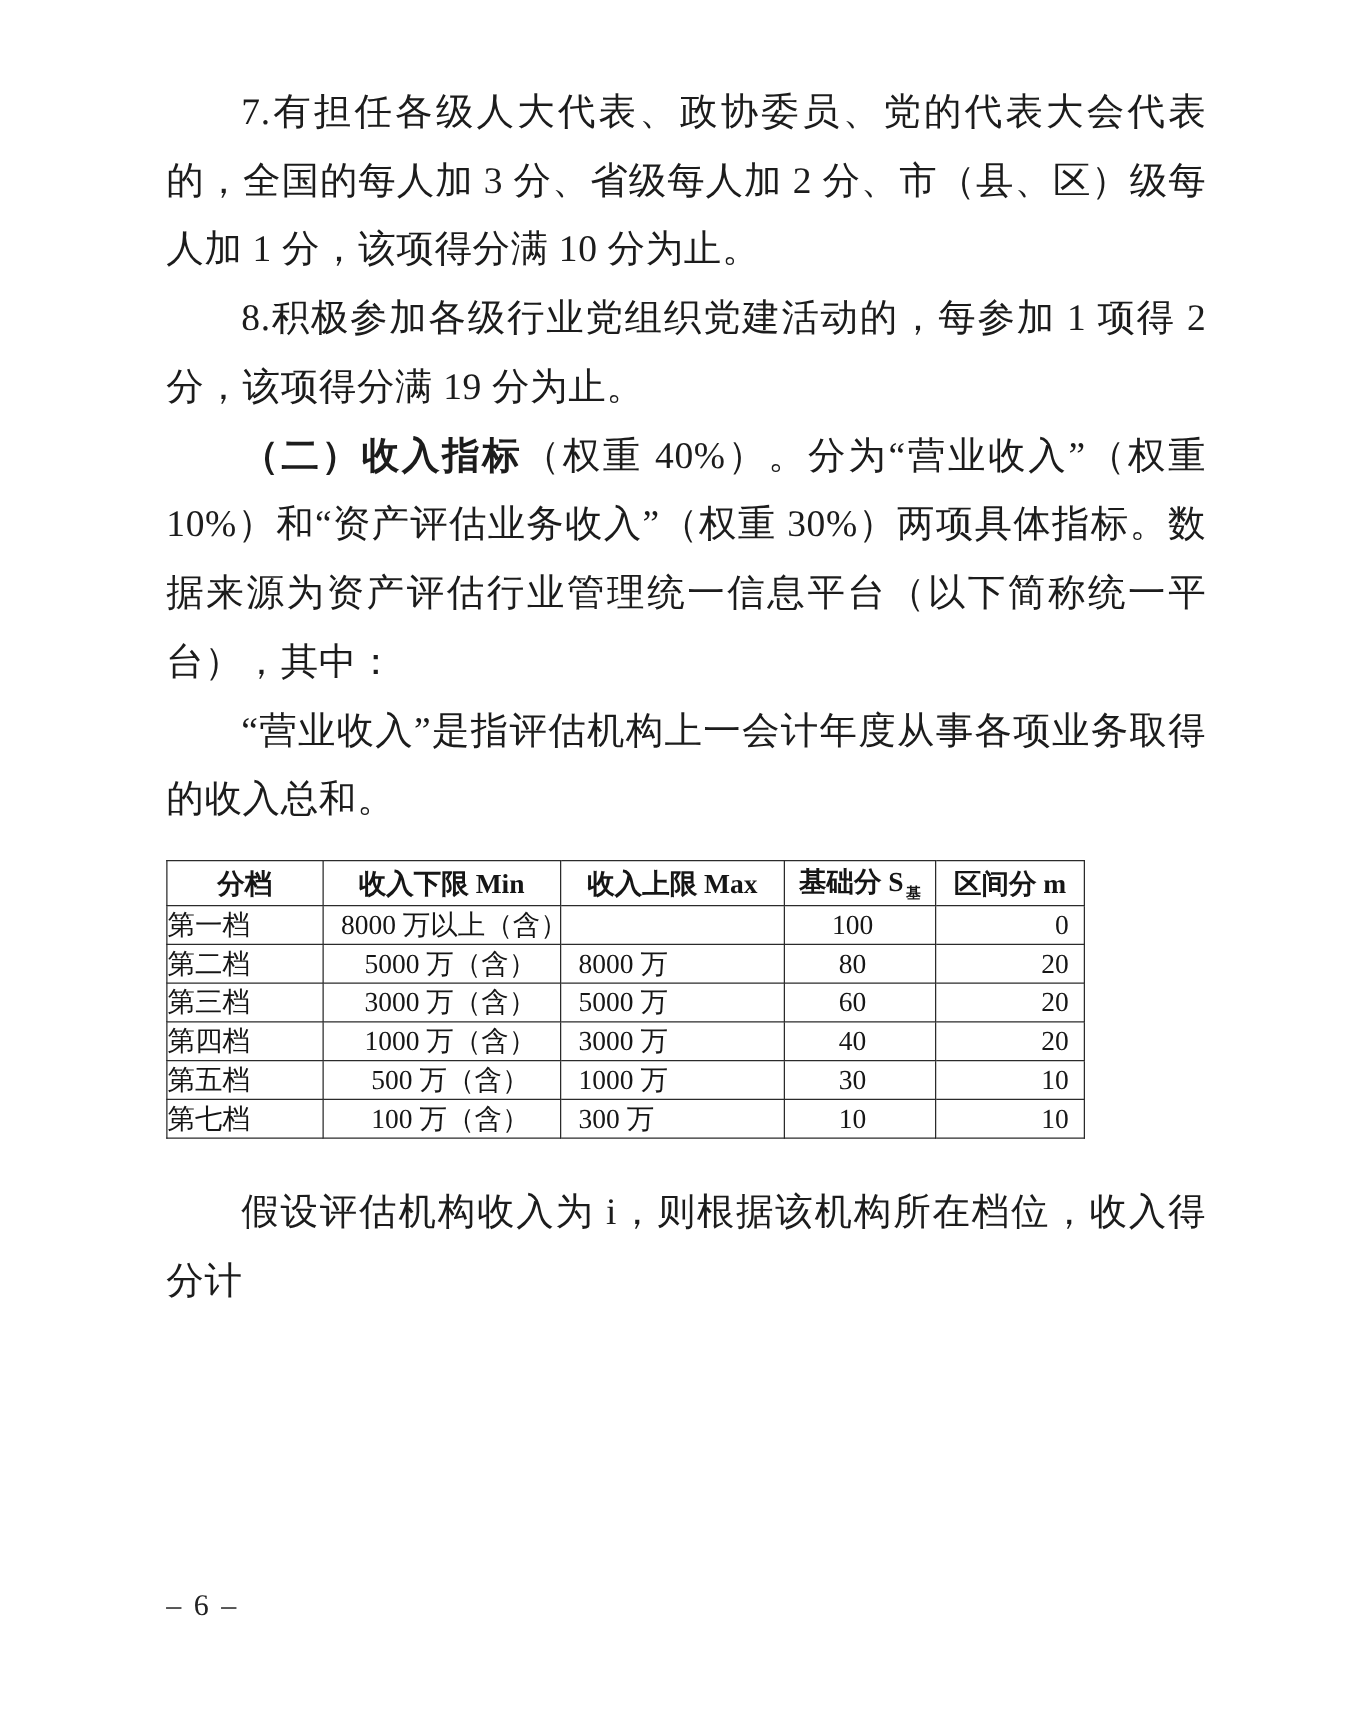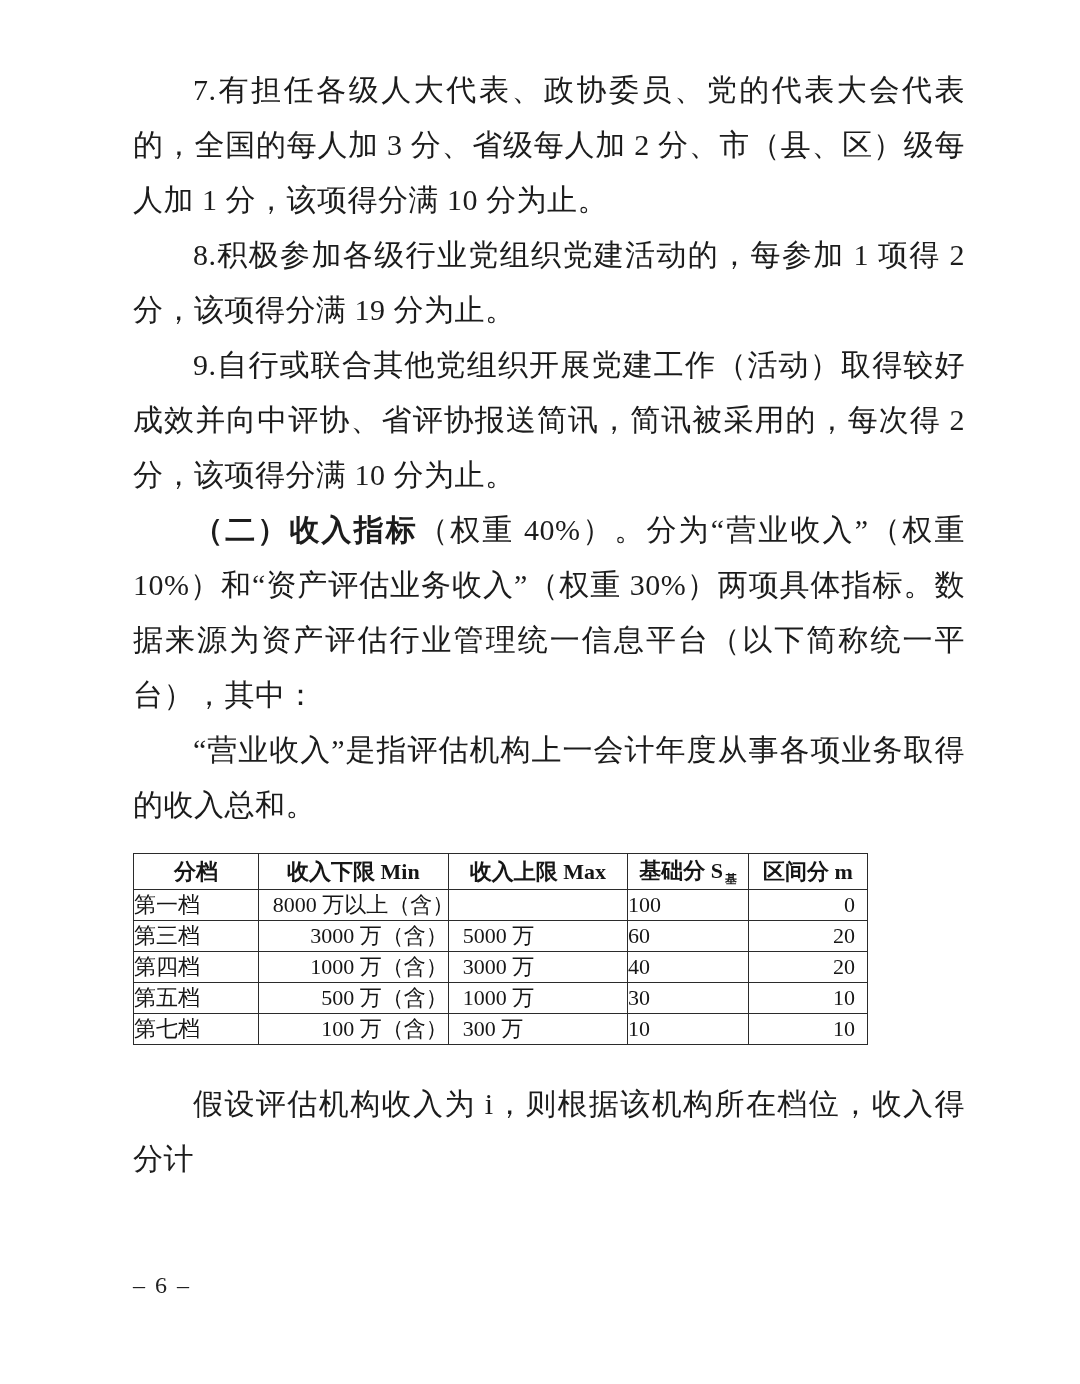--- a/index.html
+++ b/index.html
@@ -52,23 +52,23 @@
   table.score-table td {
     height: 30px;
     vertical-align: middle;
   }
   col.c-tier  { width: 17.0%; }
   col.c-min   { width: 25.9%; }
   col.c-max   { width: 24.4%; }
   col.c-base  { width: 16.5%; }
   col.c-range { width: 16.2%; }
   td.cell-tier  { text-align: left; }
-  td.cell-min   { text-align: right;  padding-left: 14px; }
+  td.cell-min   { text-align: center;  padding-left: 14px; }
   td.cell-max   { text-align: left;  padding-left: 14px; }
-  td.cell-base  { text-align: left; padding-right: 12px; }
+  td.cell-base  { text-align: center; padding-right: 12px; }
   td.cell-range { text-align: right; padding-right: 12px; }
   th sub {
     font-size: 12px;
     vertical-align: -5px;
     margin-left: 2px;
   }
   .closing {
     margin-top: 31px;
   }
   .footer {
@@ -83,21 +83,20 @@
 </head>
 <body>
 
 <div class="page">
   <div class="content">
 
     <p class="para">7.有担任各级人大代表、政协委员、党的代表大会代表的，全国的每人加 3 分、省级每人加 2 分、市（县、区）级每人加 1 分，该项得分满 10 分为止。</p>
 
     <p class="para">8.积极参加各级行业党组织党建活动的，每参加 1 项得 2 分，该项得分满 19 分为止。</p>
 
-    <p class="para">9.自行或联合其他党组织开展党建工作（活动）取得较好成效并向中评协、省评协报送简讯，简讯被采用的，每次得 2 分，该项得分满 10 分为止。</p>
 
     <p class="para"><span class="bold">（二）收入指标</span><span>（权重 40%）。分为“营业收入”（权重 10%）和“资产评估业务收入”（权重 30%）两项具体指标。数据来源为资产评估行业管理统一信息平台（以下简称统一平台），其中：</span></p>
 
     <p class="para">“营业收入”是指评估机构上一会计年度从事各项业务取得的收入总和。</p>
 
 
     <table class="score-table">
       <colgroup>
         <col class="c-tier">
           <col class="c-min">
@@ -114,20 +113,27 @@
           <th>区间分 m</th>
         </tr>
       </thead>
       <tbody>
         <tr>
           <td class="cell-tier">第一档</td>
           <td class="cell-min">8000 万以上（含）</td>
           <td class="cell-max"></td>
           <td class="cell-base">100</td>
           <td class="cell-range">0</td>
+        </tr>
+        <tr>
+          <td class="cell-tier">第二档</td>
+          <td class="cell-min">5000 万（含）</td>
+          <td class="cell-max">8000 万</td>
+          <td class="cell-base">80</td>
+          <td class="cell-range">20</td>
         </tr>
         <tr>
           <td class="cell-tier">第三档</td>
           <td class="cell-min">3000 万（含）</td>
           <td class="cell-max">5000 万</td>
           <td class="cell-base">60</td>
           <td class="cell-range">20</td>
         </tr>
         <tr>
           <td class="cell-tier">第四档</td>

